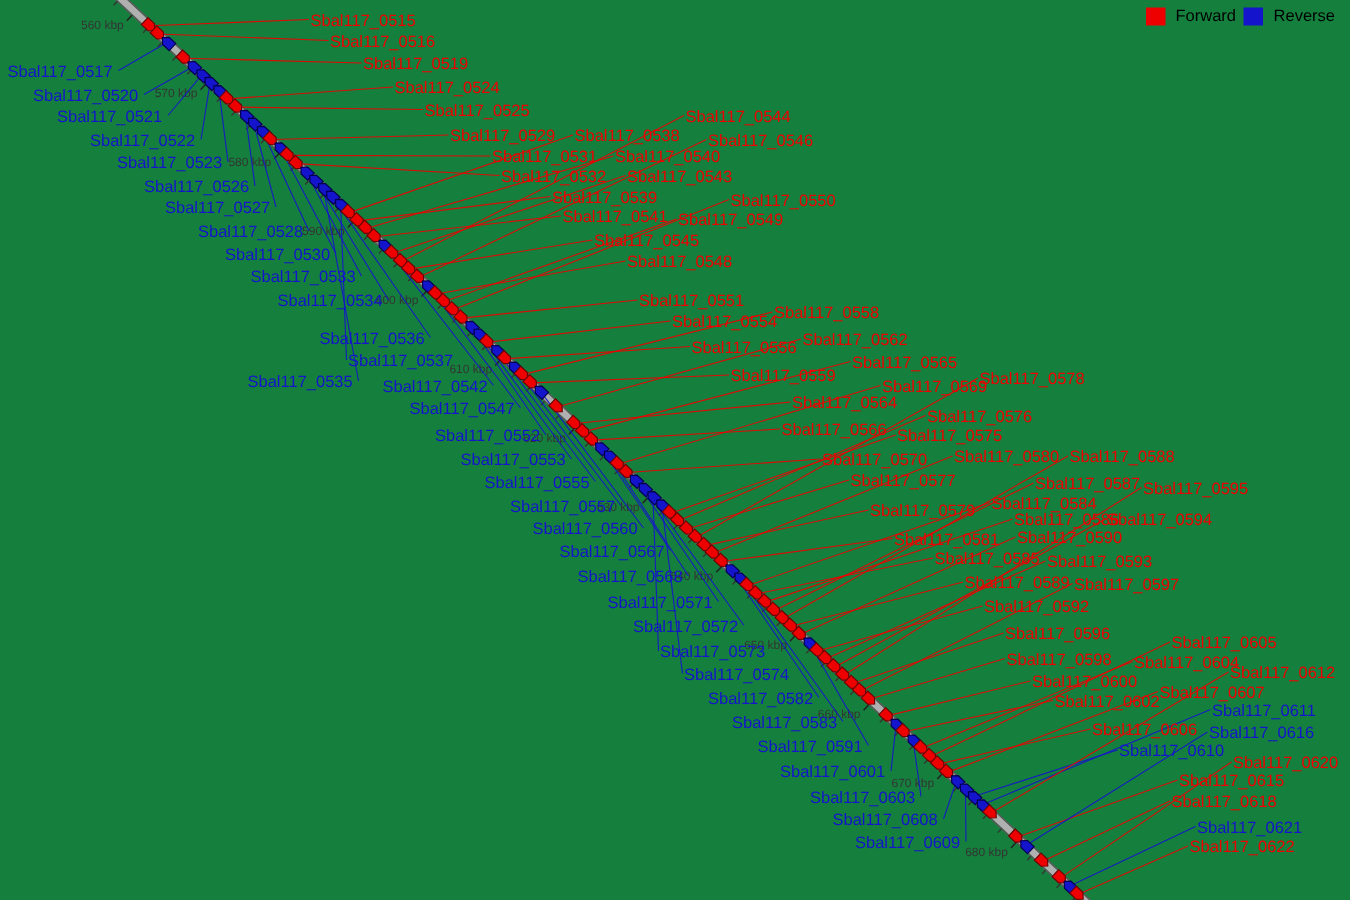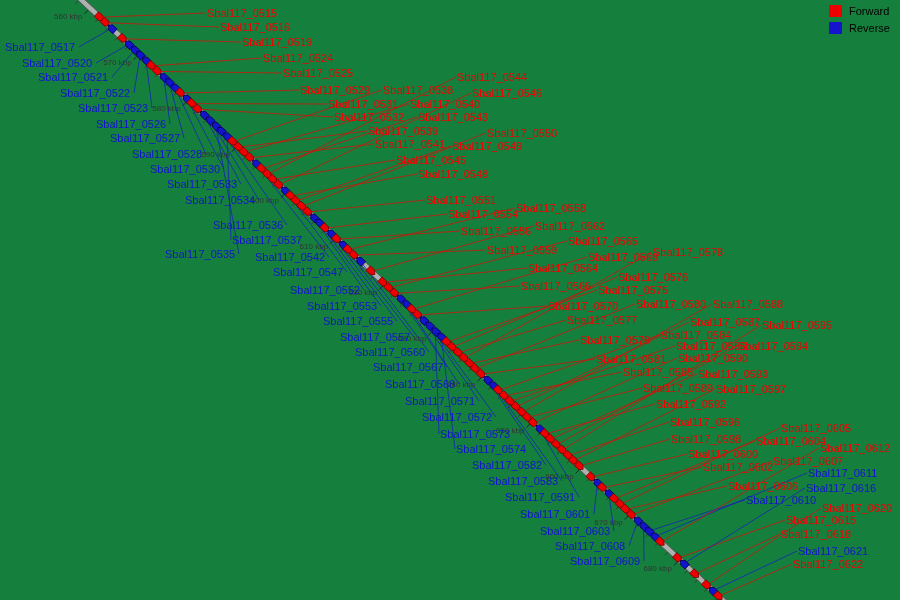--- a/index.html
+++ b/index.html
@@ -1,19 +1,19 @@
 <!DOCTYPE html>
 <html><head>
 <meta charset="utf-8">
 <style>
   html,body{margin:0;padding:0;background:#ffffff;}
   .stage{position:relative;width:900px;height:600px;overflow:hidden;background:#15803d;
          font-family:"Liberation Sans","DejaVu Sans",sans-serif;}
   #map-svg{position:absolute;left:0;top:0;}
-  .legend{position:absolute;top:5px;right:10px;display:flex;flex-direction:column;gap:5px;
+  .legend{position:absolute;top:5px;right:10px;display:flex;flex-direction:row;gap:5px;
           font-size:11px;color:#000;}
   .legend-row{display:flex;align-items:center;gap:7px;}
   .swatch{display:inline-block;width:13px;height:12px;}
   .caption{position:absolute;left:0;right:0;bottom:6px;text-align:center;
            font-size:11px;color:#000;}
 </style>
 </head>
 <body>
 
 <div class="stage">

